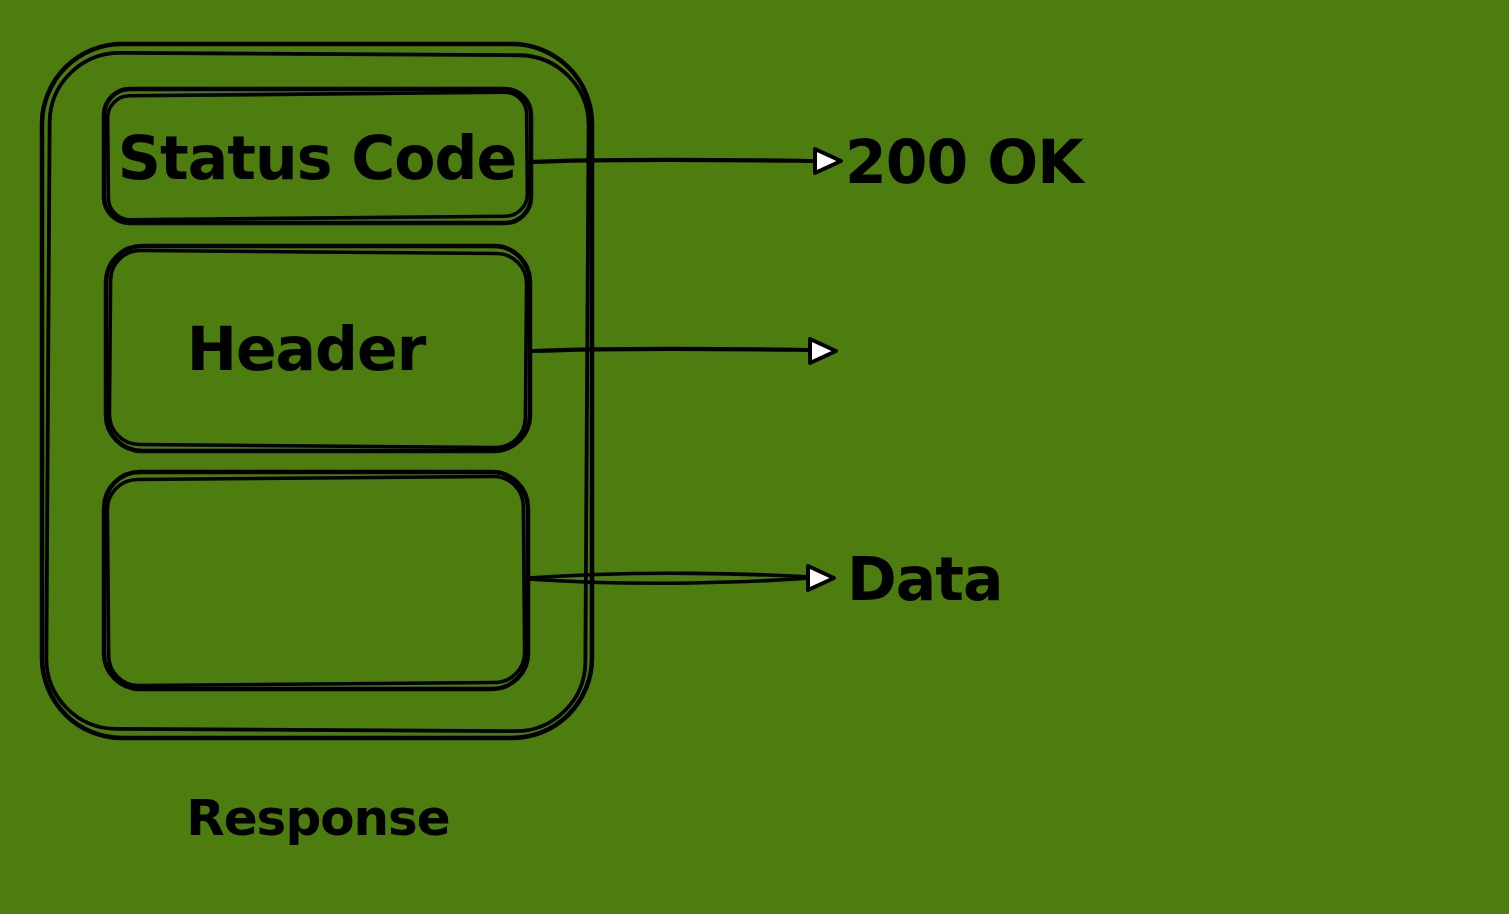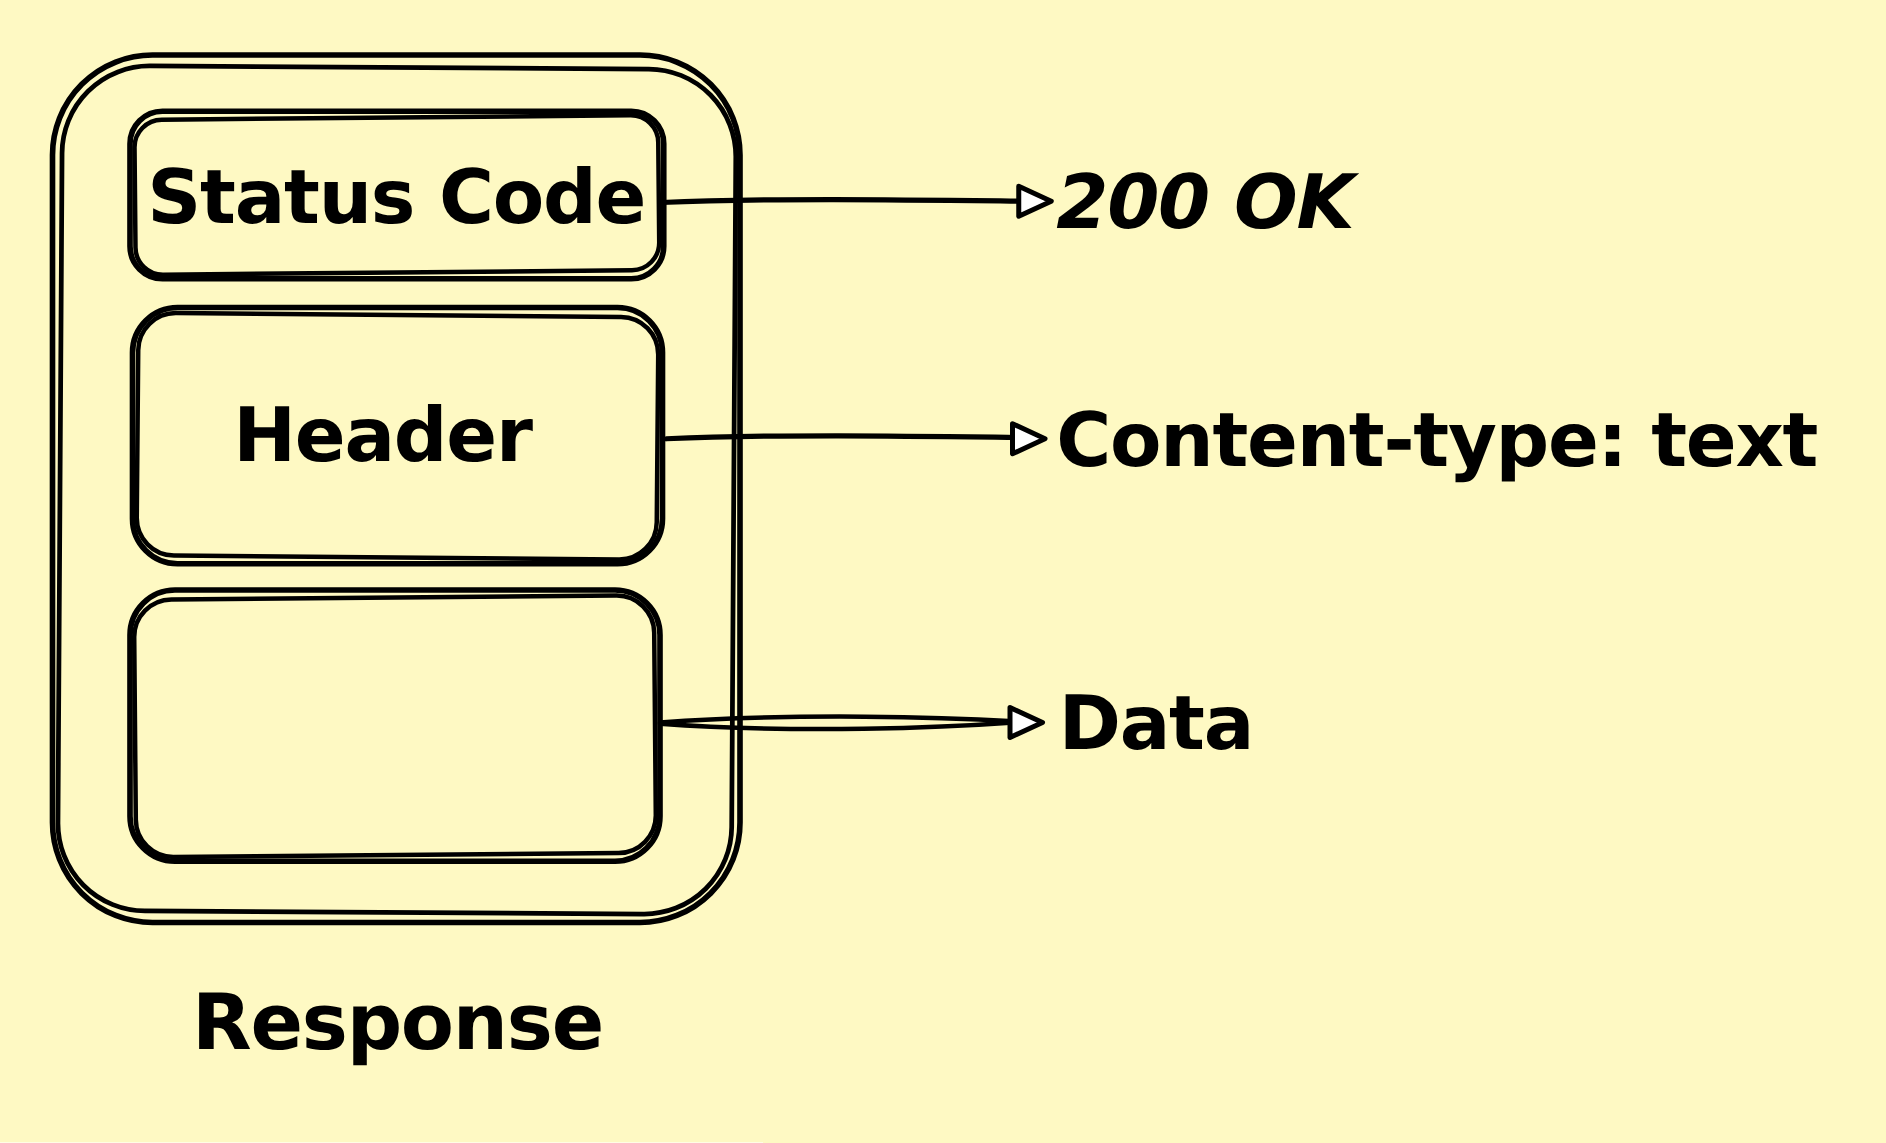--- a/index.html
+++ b/index.html
@@ -4,21 +4,21 @@
 <style>
   html, body {
     margin: 0;
     padding: 0;
     background: #ffffff;
   }
   .stage {
     position: relative;
     width: 1509px;
     height: 914px;
-    background: #fef9c3;
+    background: #4d7c0f;
     overflow: hidden;
     font-family: "DejaVu Sans", sans-serif;
     color: #000000;
   }
   .stage svg {
     position: absolute;
     left: 0;
     top: 0;
   }
   .label {
@@ -31,21 +31,21 @@
   .box-label {
     transform: translate(-50%, -50%);
     font-size: 60px;
   }
   .annotation-label {
     transform: translateY(-50%);
     font-size: 60px;
   }
   .caption-label {
     transform: translate(-50%, -50%);
-    font-size: 62px;
+    font-size: 50px;
   }
   .sketch {
     stroke: #000000;
     fill: none;
     stroke-linecap: round;
     stroke-linejoin: round;
   }
   .head {
     stroke: #000000;
     fill: #ffffff;
@@ -94,21 +94,20 @@
       <path class="sketch" stroke-width="3.6" d="M528,579 C640,587 756,582 811,578"></path>
       <path class="head" stroke-width="4" d="M808,566 L834,578 L808,590 Z"></path>
     </g>
   </svg>
 
   <div class="label box-label" style="left:317px; top:158px;">Status Code</div>
 
   <div class="label box-label" style="left:306px; top:349px;">Header</div>
 
 
-  <div class="label annotation-label" style="left:845px; top:162px;font-style:italic;">200 OK</div>
+  <div class="label annotation-label" style="left:845px; top:162px;">200 OK</div>
 
-  <div class="label annotation-label" style="left:845px; top:353px;">Content-type: text</div>
 
   <div class="label annotation-label" style="left:847px; top:579px;">Data</div>
 
   <div class="label caption-label" style="left:318px; top:818px;">Response</div>
 
 </div>
 
 </body></html>

